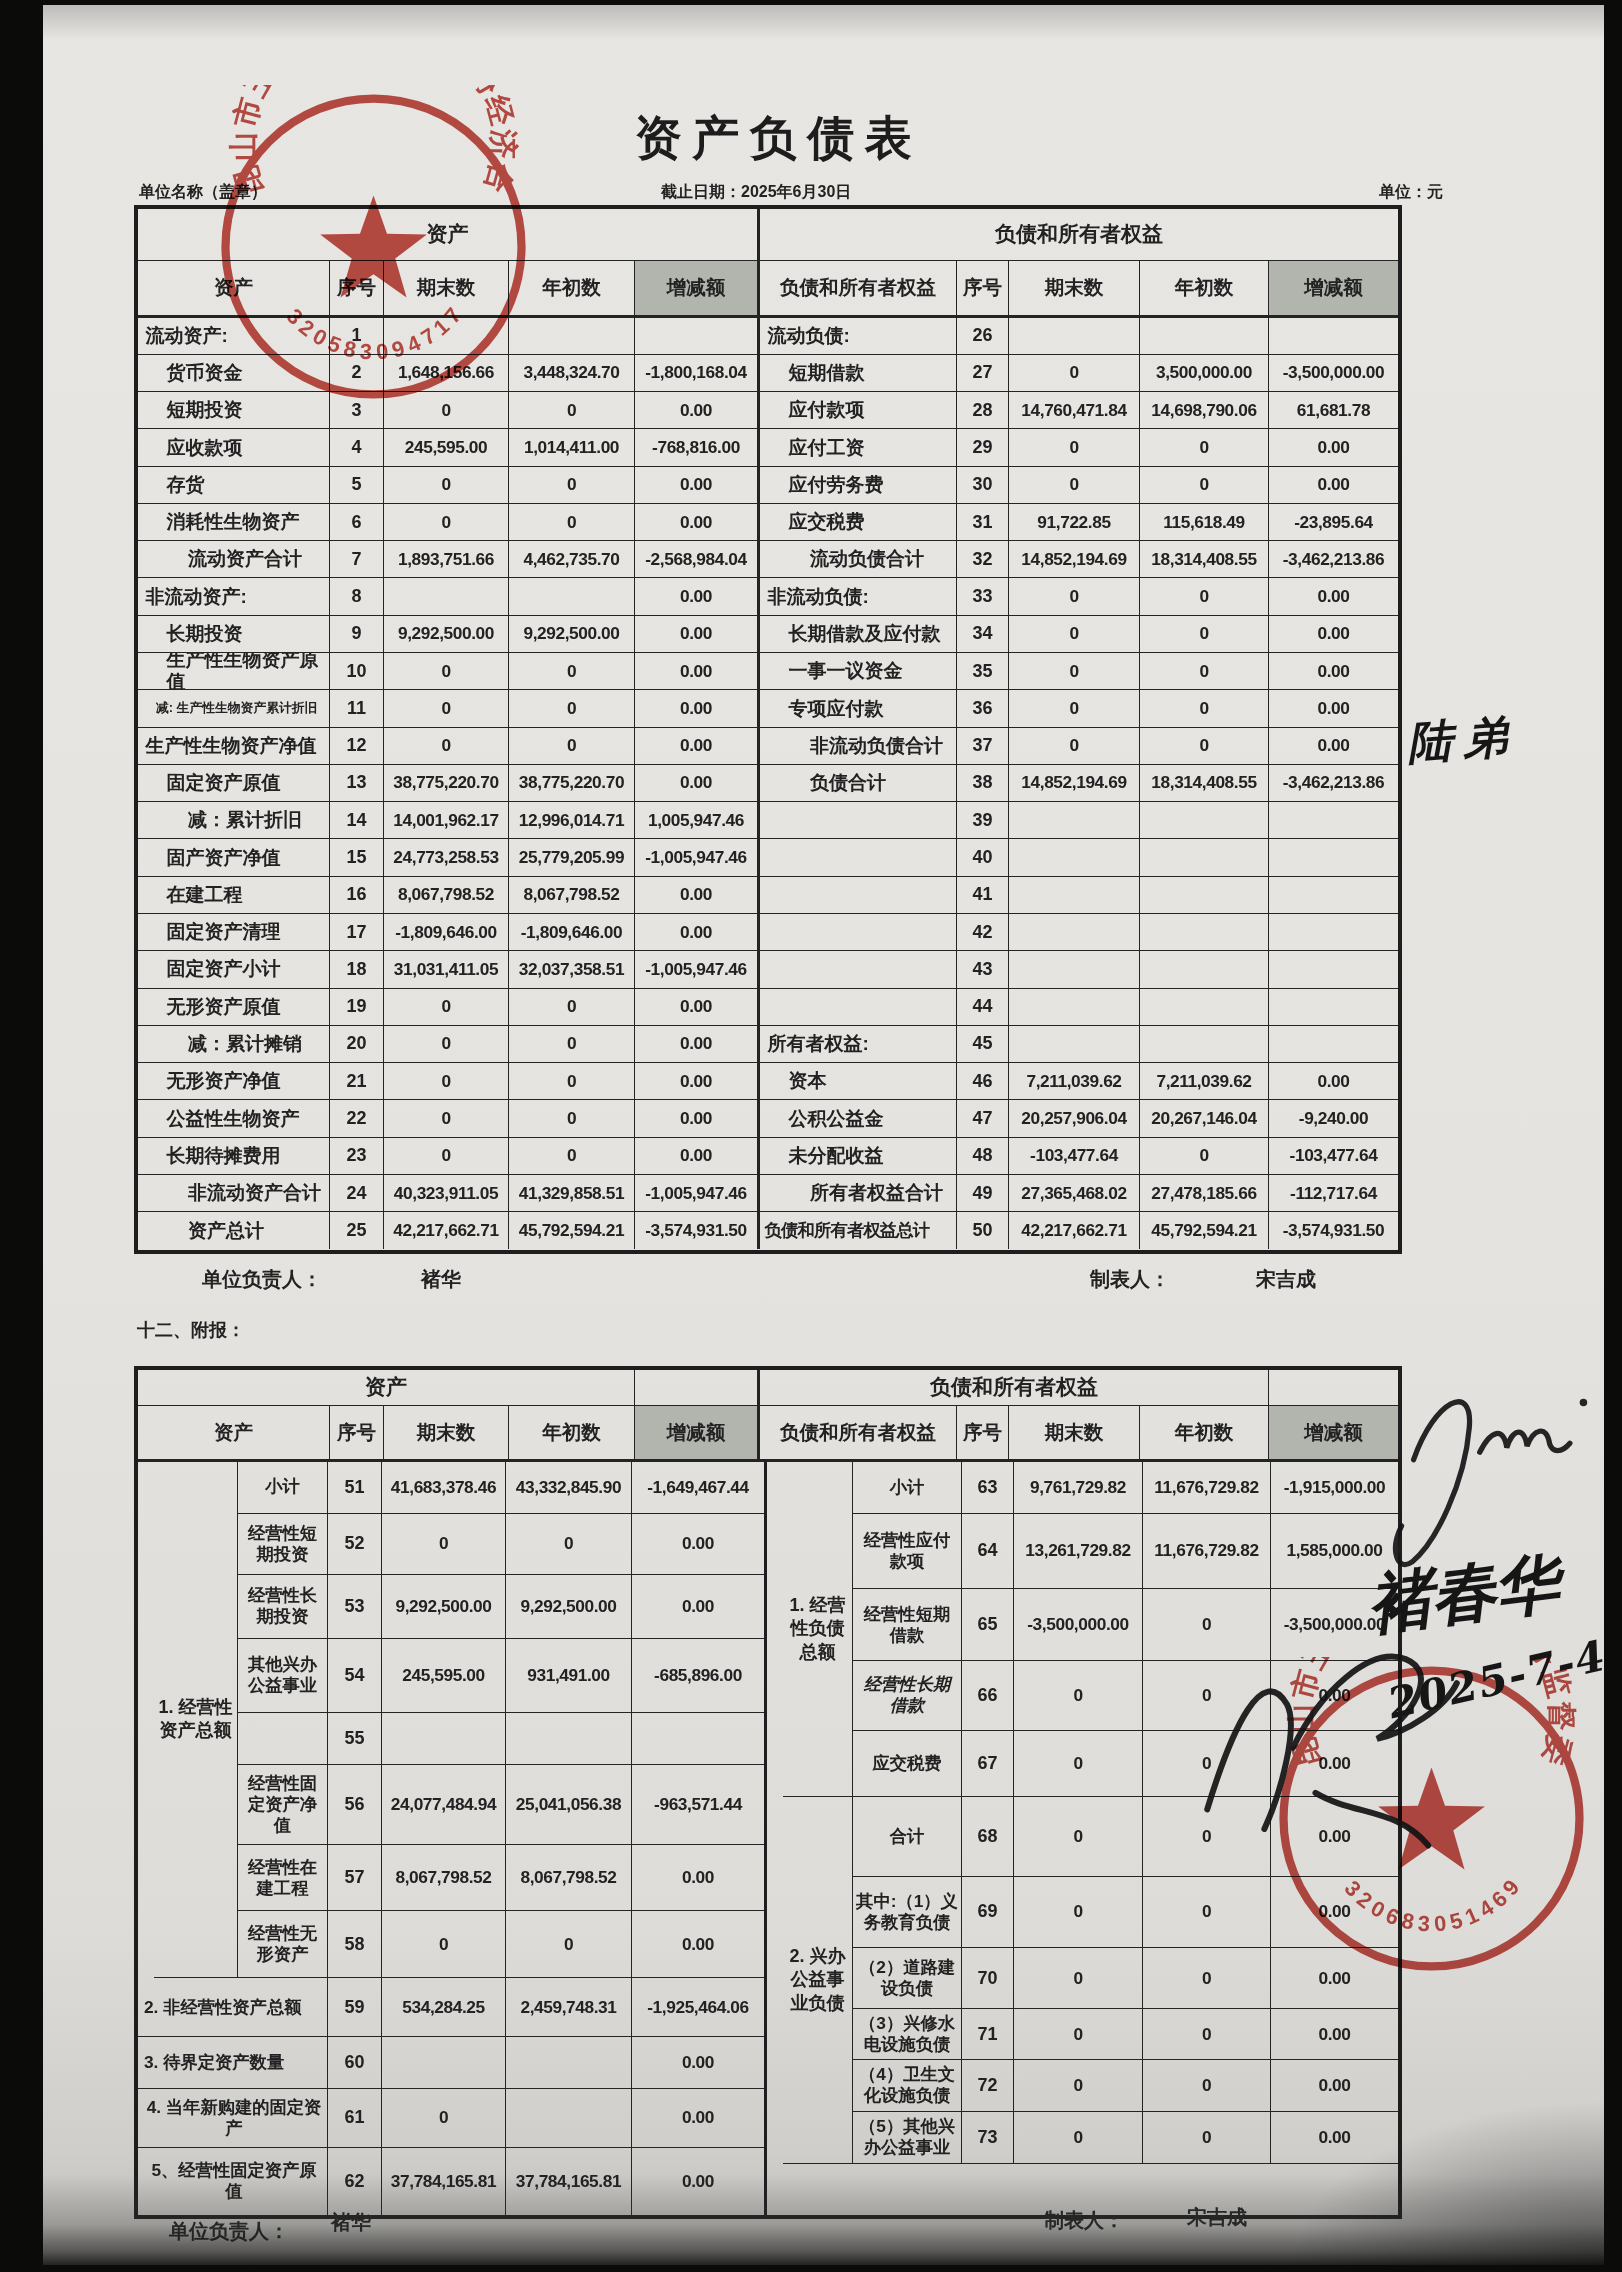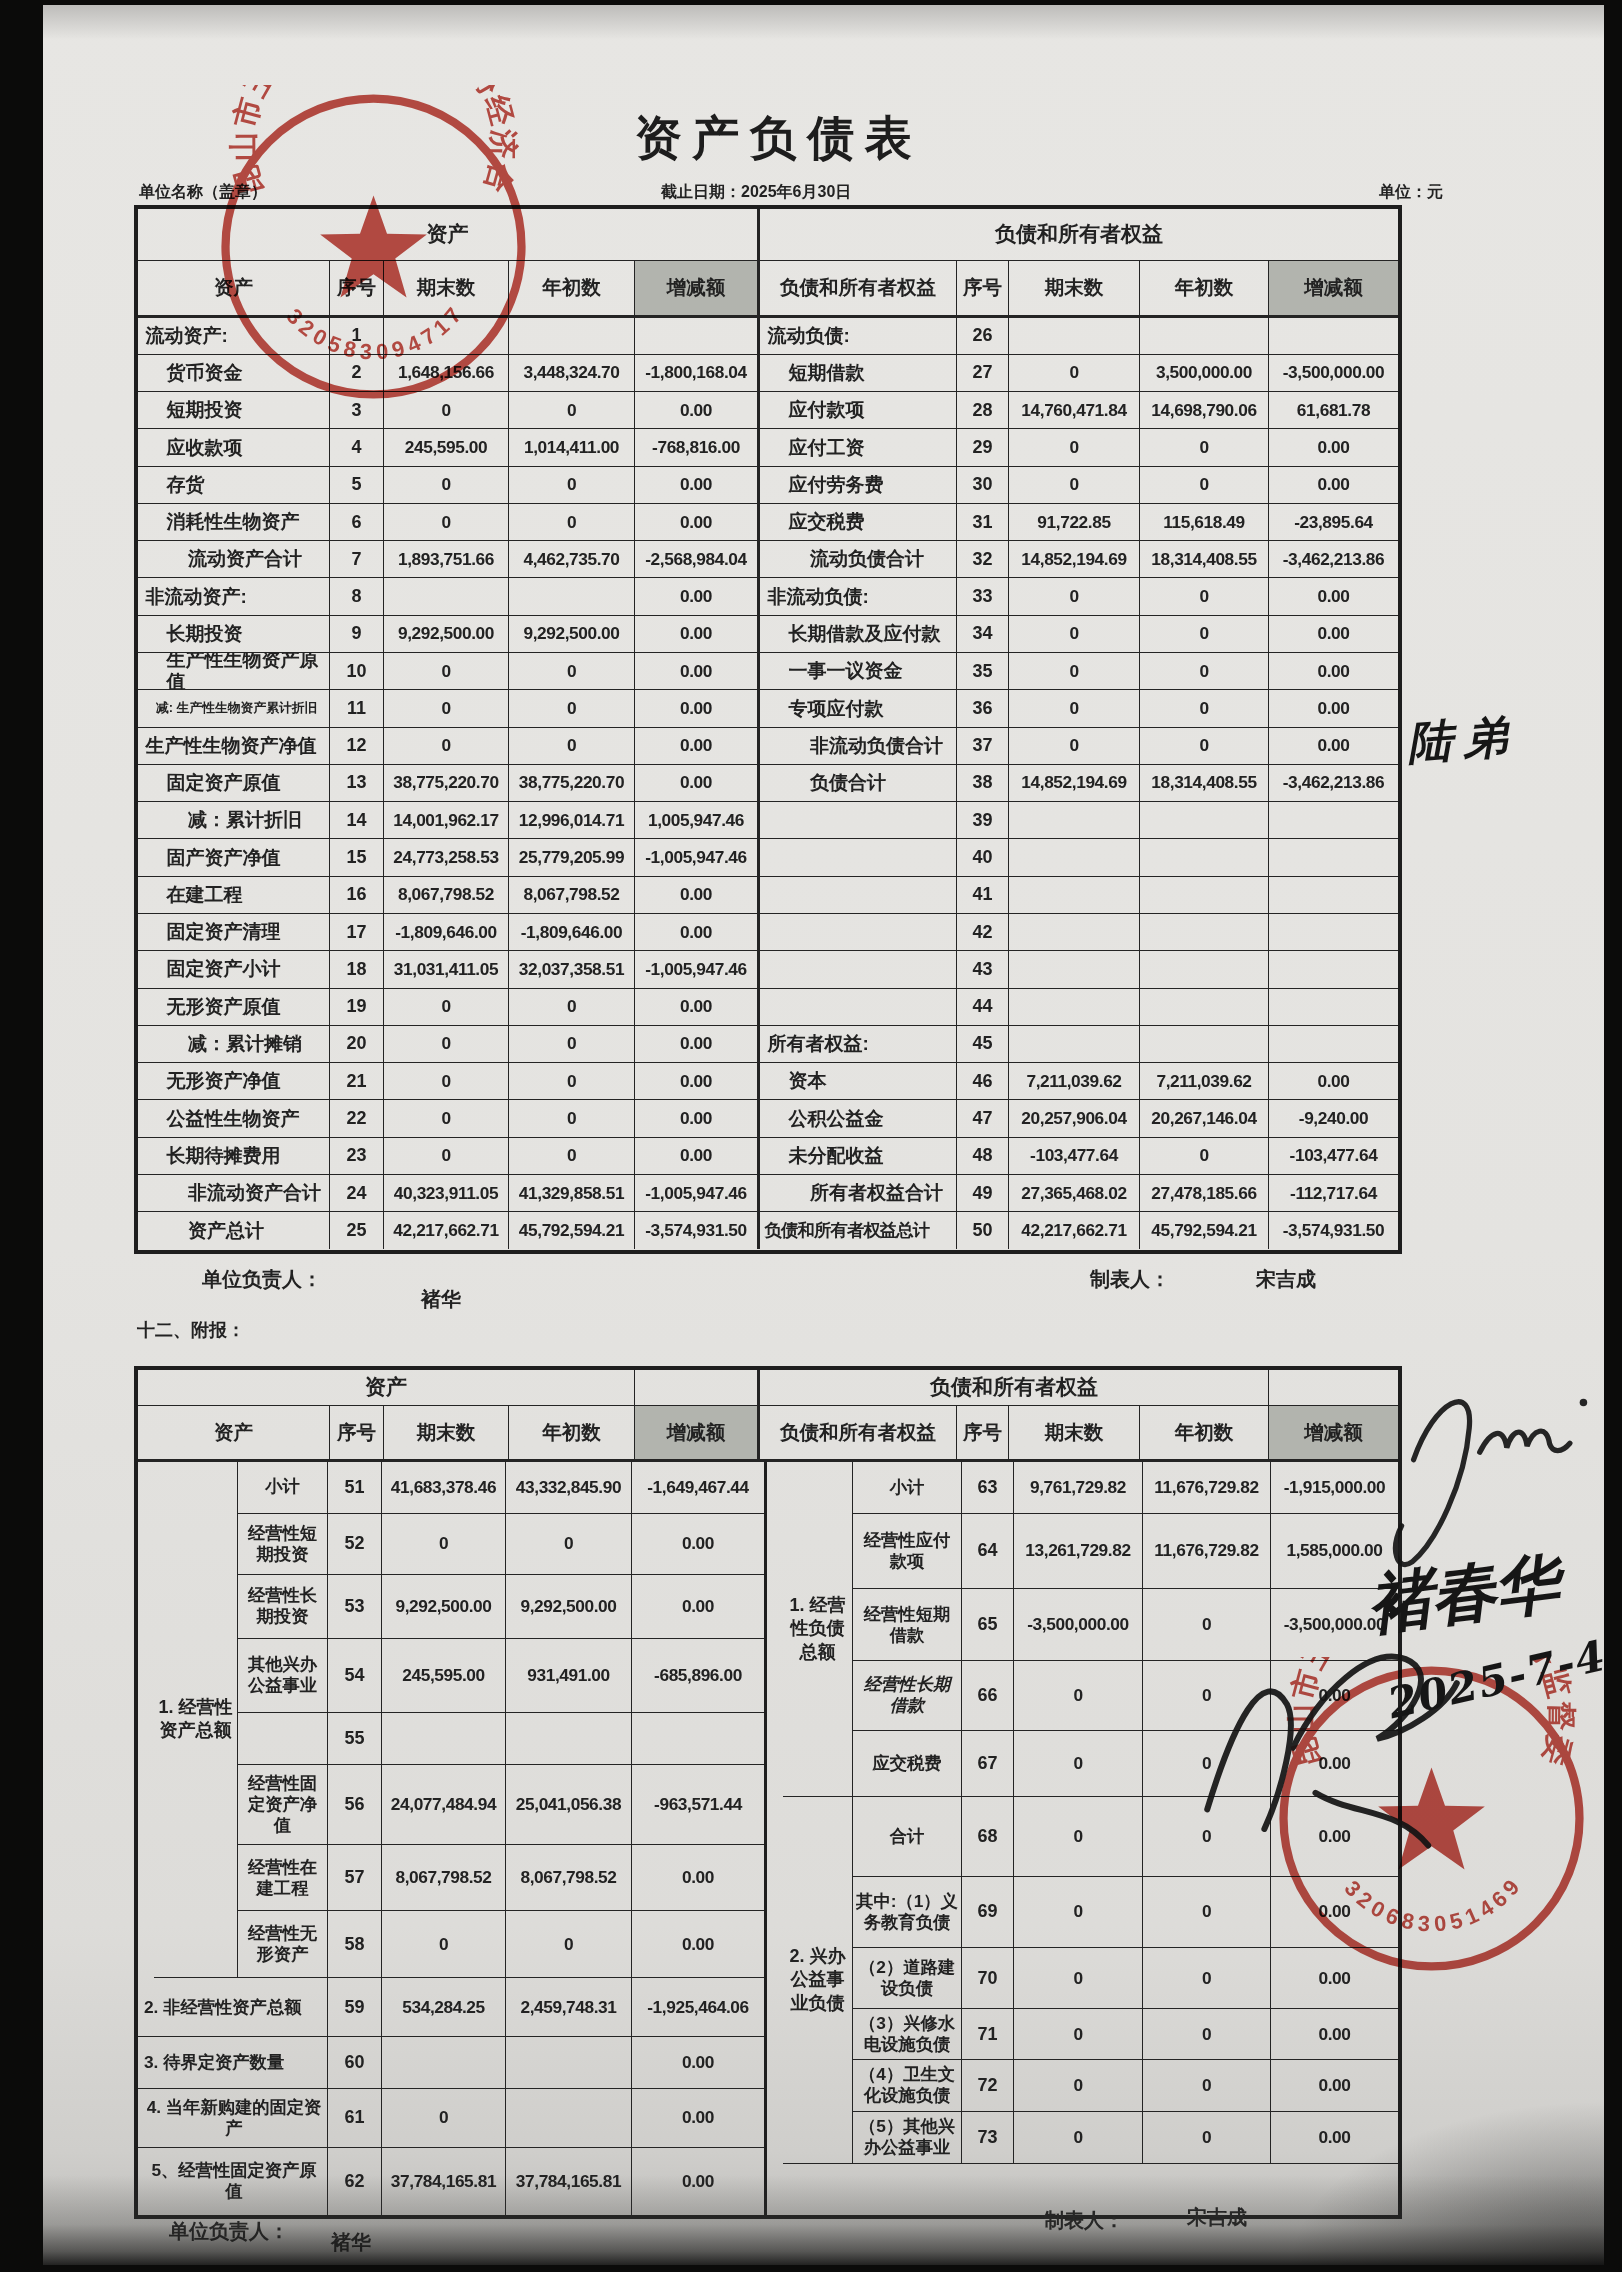--- a/index.html
+++ b/index.html
@@ -58,21 +58,21 @@
   .num{font-size:17.3px;font-weight:bold;letter-spacing:-0.4px;white-space:nowrap;}
   .lab2{font-size:17.3px;font-weight:bold;text-align:center;padding:1.5px 3px;line-height:1.22;}
   .tailL{justify-content:flex-start;text-align:center;padding-left:6px;}
   .glab{font-size:18px;font-weight:bold;text-align:center;padding:1.5px 3.8px;line-height:1.3;margin-left:16px;}
   .filler{border:none;}
 
   .footer-line{position:absolute;font-size:20px;font-weight:bold;color:#222;}
   .footer-line span{position:absolute;white-space:nowrap;}
   #footer1{left:0;top:1261px;width:1561px;height:30px;}
   #footer2{left:0;top:2213px;width:1561px;height:30px;}
-  .f-ll{left:159px;} .f-lv{left:378px;margin-top:20px;} .f-rl{left:1047px;} .f-rv{left:1213px;}
+  .f-ll{left:159px;} .f-lv{left:378px;} .f-rl{left:1047px;} .f-rv{left:1213px;}
   #footer2 .f-ll{left:126px;} #footer2 .f-lv{left:288px;top:-9px;}
   #footer2 .f-rl{left:1001px;top:-10.5px;} #footer2 .f-rv{left:1144px;top:-13.5px;}
 
   .stamp{position:absolute;mix-blend-mode:multiply;pointer-events:none;}
   .hw{position:absolute;color:#161616;font-style:italic;font-weight:bold;white-space:nowrap;
       font-family:"DejaVu Serif","Liberation Serif",serif;}
   #hw-ludi{left:1364px;top:705px;font-size:45px;letter-spacing:10.5px;transform:rotate(-4deg);}
   #hw-chu{left:1324px;top:1545px;font-size:65px;letter-spacing:-1.5px;transform:rotate(-7deg);}
   #hw-date{left:1343px;top:1650px;font-size:42px;letter-spacing:1.5px;transform:rotate(-13deg);}
   .sig-svg{position:absolute;pointer-events:none;}

